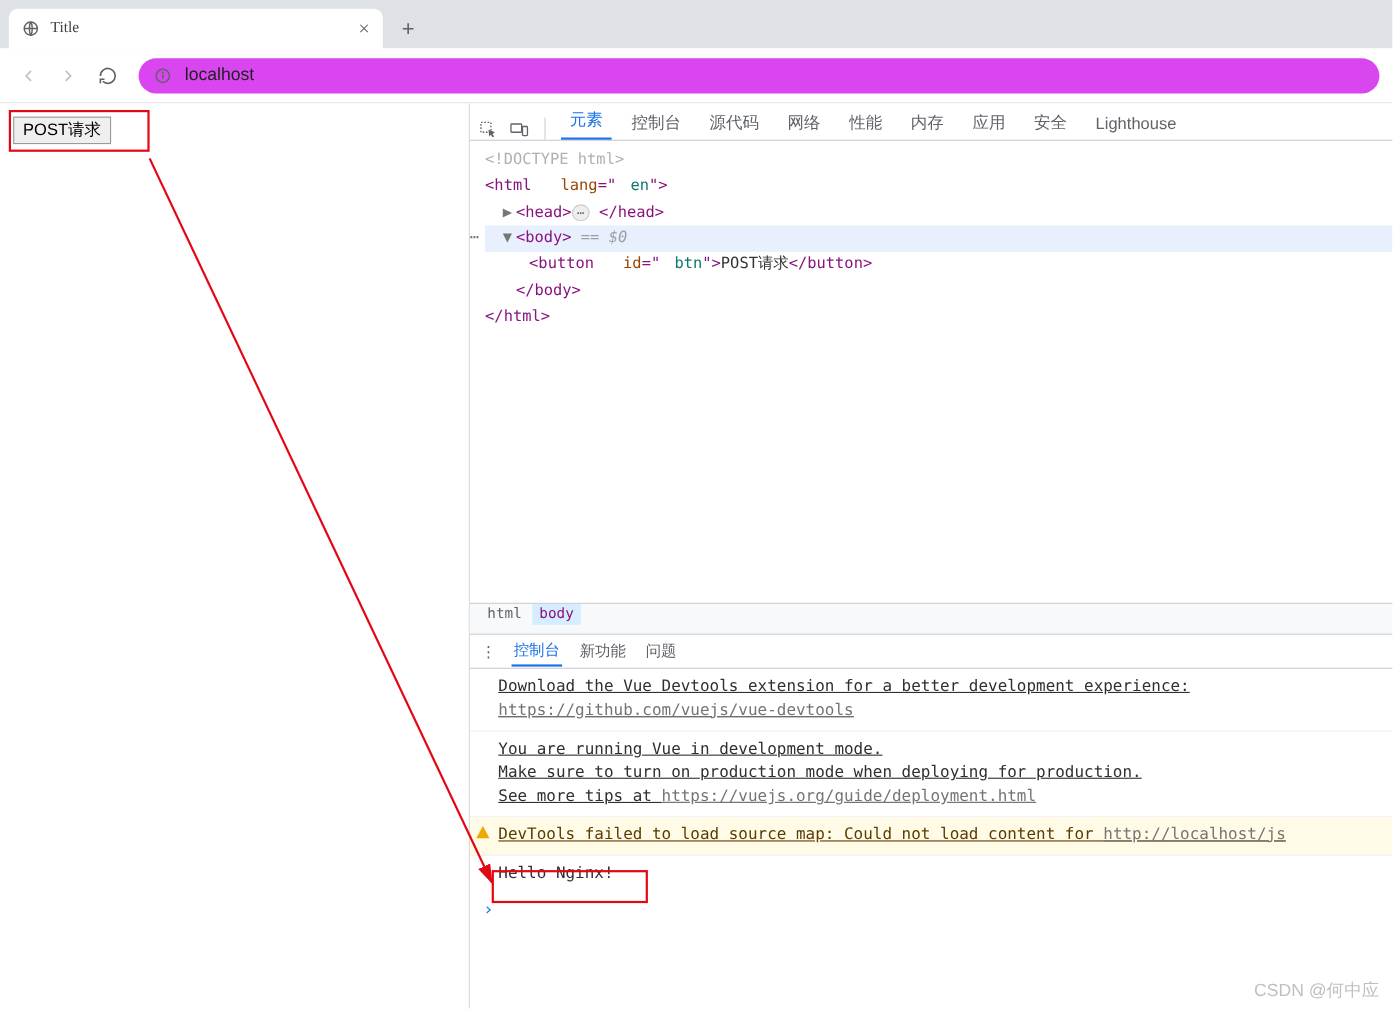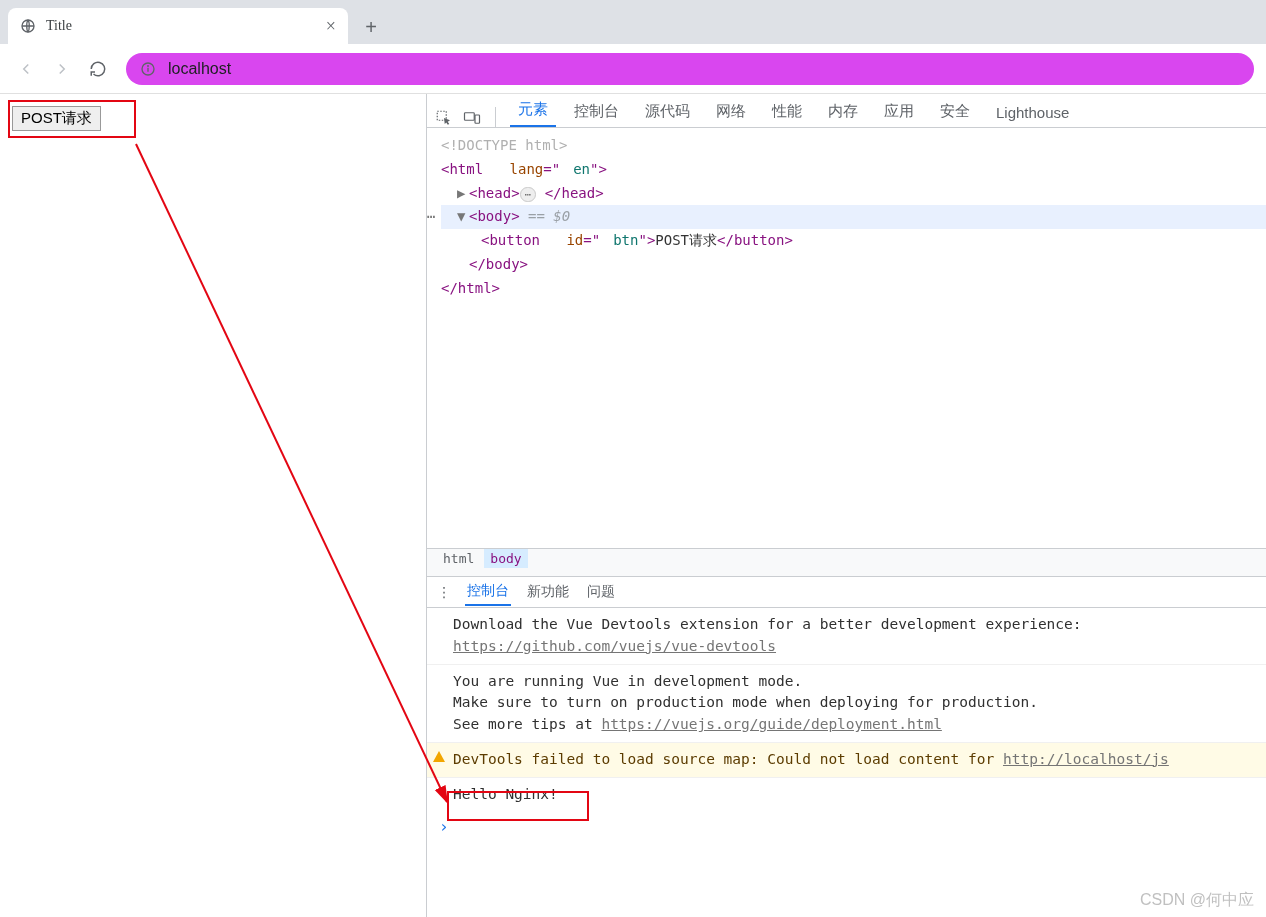--- a/index.html
+++ b/index.html
@@ -39,21 +39,21 @@
   .dt-breadcrumb { height: 28px; border-top: 1px solid #cacdd1; display: flex; align-items: flex-start; padding: 0 10px; font-family: Consolas, monospace; font-size: 13px; background: #f8f9fa; gap: 4px; }
   .dt-breadcrumb span { color: #5f6368; padding: 2px 6px; }
   .dt-breadcrumb span.sel { background: #d6ecff; color: #881280; }
   .dt-console-hdr { height: 32px; border-top: 1px solid #cacdd1; border-bottom: 1px solid #cacdd1; display: flex; align-items: center; padding: 0 10px; gap: 14px; font-size: 14px; color: #5f6368; }
   .dt-console-hdr .ctab { padding: 4px 2px; cursor: pointer; }
   .dt-console-hdr .ctab.active { color: #1a73e8; border-bottom: 2px solid #1a73e8; }
   .dt-console-bar { height: 34px; border-bottom: 1px solid #eceff1; display: flex; align-items: center; padding: 0 10px; gap: 10px; color: #5f6368; }
   .dt-console-bar .sep { width: 1px; height: 18px; background: #cacdd1; }
   .dt-console-bar input { border: none; outline: none; font-size: 14px; flex: 1; background: transparent; color: #5f6368; }
   .dt-console { flex: 1; overflow: auto; font-family: Consolas, monospace; font-size: 14.5px; line-height: 1.5; }
-  .dt-console .msg { padding: 6px 20px 6px 26px; border-bottom: 1px solid #f0f0f0; color: #303030; }
+  .dt-console .msg { padding: 6px 20px 6px 26px; border-bottom: 1px solid #f0f0f0; color: #303030; text-decoration: underline; }
   .dt-console .msg a { color: #757575; text-decoration: underline; }
   .dt-console .warn { background: #fffbe6; color: #5c3c00; position: relative; }
   .dt-console .warn::before { content: ""; position: absolute; left: 6px; top: 8px; width: 0; height: 0; border-left: 6px solid transparent; border-right: 6px solid transparent; border-bottom: 11px solid #f2a600; }
   .dt-console .hello { padding: 6px 12px 6px 26px; color: #303030; position: relative; }
   .red-box2 { position: absolute; border: 2px solid #e30613; left: 447px; bottom: 96px; width: 142px; height: 30px; pointer-events: none; }
   .arrow-line { position: absolute; left: 0; top: 0; pointer-events: none; }
   .prompt { color: #1a73e8; padding: 4px 12px; font-family: Consolas, monospace; font-size: 16px; }
   .watermark { position: absolute; right: 12px; bottom: 6px; font-size: 16px; color: #c0c0c0; }
   .ico { width: 18px; height: 18px; }
 </style>

